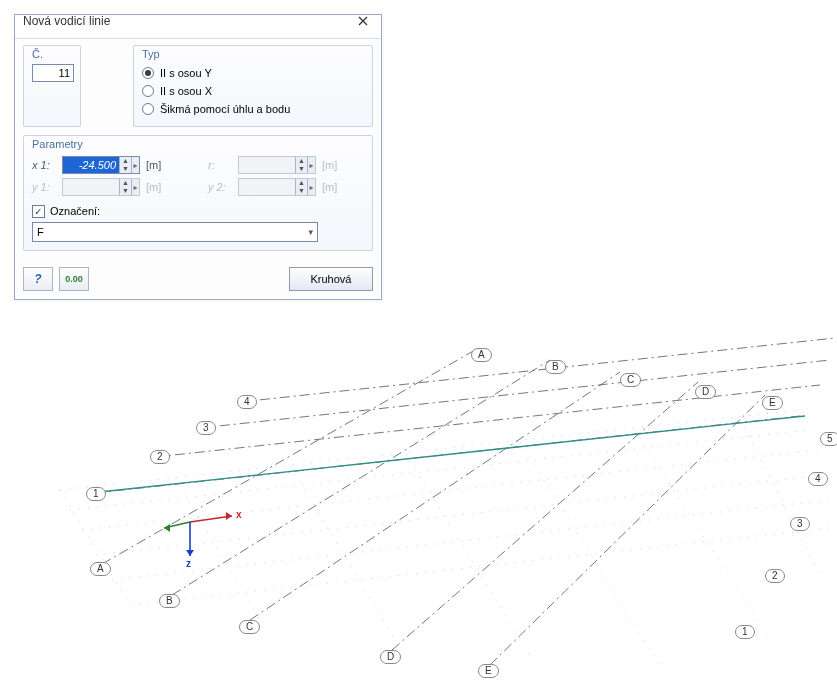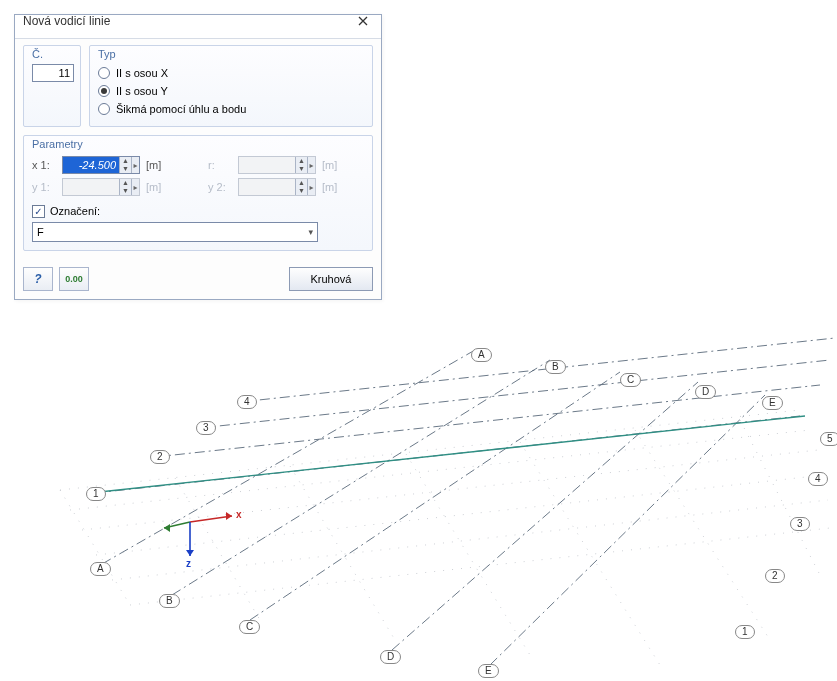--- a/index.html
+++ b/index.html
@@ -50,21 +50,21 @@
     border-radius: 2px;
     padding: 6px 8px 8px 8px;
     background: linear-gradient(#fdfdff,#f4f7fc);
   }
   .panel-title {
     color: #4a6fa5;
     font-size: 11px;
     margin: -4px 0 4px 0;
   }
   .num-panel { width: 58px; }
-  .type-panel { flex: 1; }
+  .type-panel { flex: 1; margin-left: 44px; }
   .num-input {
     width: 42px;
     height: 18px;
     border: 1px solid #7a8aa8;
     text-align: right;
     padding: 0 3px;
     font-size: 11px;
     background: #fff;
   }
   .radio-row {
@@ -82,21 +82,21 @@
   .radio.checked::after {
     content: "";
     width: 6px; height: 6px; border-radius: 50%;
     background: #3a3a3a;
   }
   .params-panel { margin-top: 8px; }
   .param-row {
     display: flex; align-items: center; gap: 6px;
     height: 22px;
   }
-  .plabel { width: 24px; color: #555; }
+  .plabel { width: 24px; color: #555; font-style: italic; }
   .plabel.disabled { color: #b5bcc8; }
   .spinbox {
     display: inline-flex;
     border: 1px solid #7a8aa8;
     height: 18px;
     background: #fff;
   }
   .spinbox.disabled { background: #f2f3f5; border-color:#c3c9d4; }
   .spinbox input {
     border: none; outline: none;
@@ -280,26 +280,26 @@
   </div>
   <div class="dlg-body">
     <div class="row1">
       <div class="panel num-panel">
         <div class="panel-title">Č.</div>
         <input class="num-input" value="11" style="">
       </div>
       <div class="panel type-panel">
         <div class="panel-title">Typ</div>
         <div class="radio-row">
+          <span class="radio checked"></span>
+          <span>II s osou Y</span>
+        </div>
+        <div class="radio-row">
           <span class="radio"></span>
           <span>II s osou X</span>
-        </div>
-        <div class="radio-row">
-          <span class="radio checked"></span>
-          <span>II s osou Y</span>
         </div>
         <div class="radio-row">
           <span class="radio"></span>
           <span>Šikmá pomocí úhlu a bodu</span>
         </div>
       </div>
     </div>
 
     <div class="panel params-panel">
       <div class="panel-title">Parametry</div>

